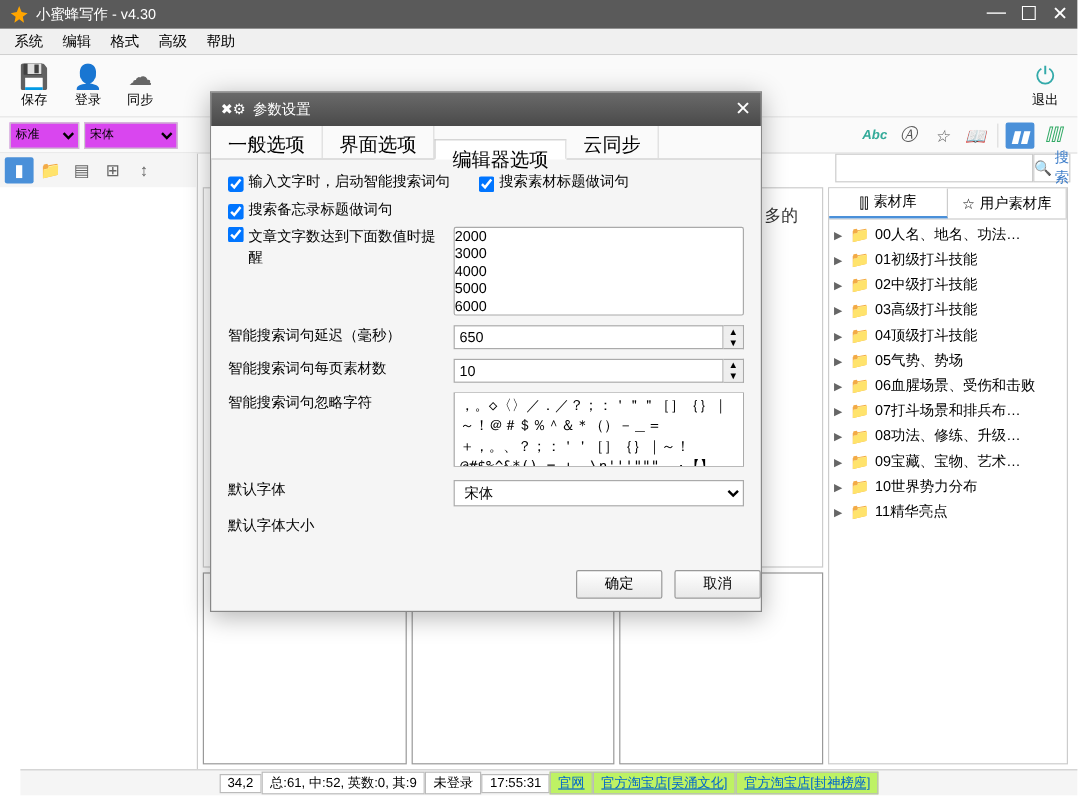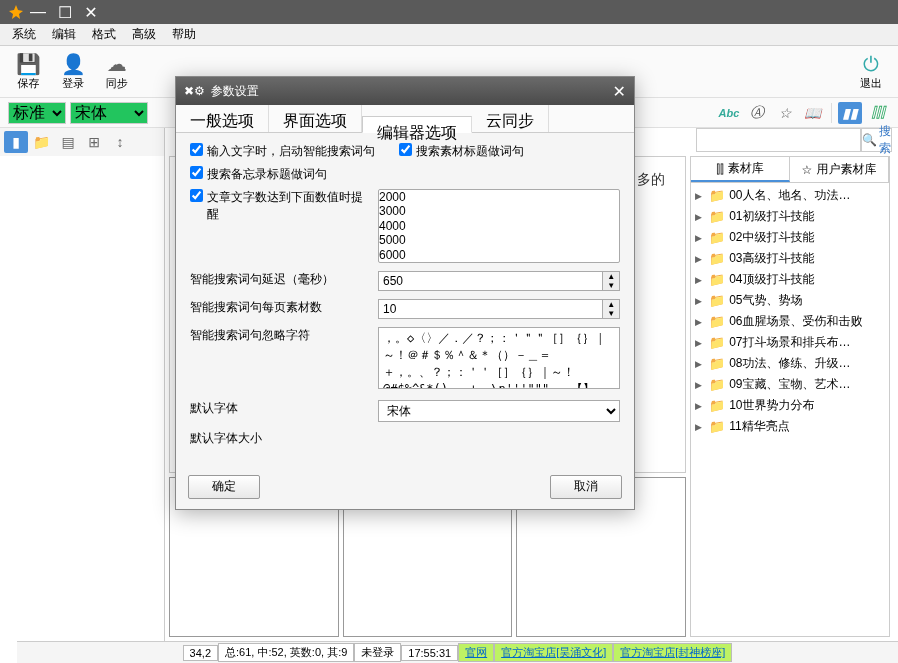--- a/index.html
+++ b/index.html
@@ -18,21 +18,21 @@
 
 
 .toolbar-big { height: 52px; background: #fafafa; border-bottom: 1px solid #e0e0e0; display: flex; align-items: center; padding: 0 8px; gap: 4px; font-size: 11px; }
 .toolbar-big .tb-btn { display: flex; flex-direction: column; align-items: center; padding: 4px 8px; cursor: pointer; }
 .toolbar-big .tb-btn .icon { font-size: 20px; color: #666; height: 24px; display: flex; align-items: center; }
 .toolbar-big .tb-btn.exit .icon { color: #3aa; }
 .toolbar-big .spacer { flex: 1; }
 
 
 .toolbar-sm { height: 30px; background: #fafafa; border-bottom: 1px solid #e0e0e0; display: flex; align-items: center; padding: 0 8px; gap: 4px; font-size: 12px; }
-.toolbar-sm select { height: 22px; font-size: 16px; border: 1px solid #ccc; background: #22c55e; }
+.toolbar-sm select { height: 22px; font-size: 10px; border: 1px solid #ccc; background: #d946ef; }
 .toolbar-sm .sm-icon { width: 24px; height: 22px; display: flex; align-items: center; justify-content: center; cursor: pointer; color: #555; font-size: 14px; font-style: italic; }
 .toolbar-sm .divider { width: 1px; height: 20px; background: #ddd; margin: 0 2px; }
 .toolbar-sm .active-ic { background: #4a90d9; color: #fff; border-radius: 2px; }
 
 
 .search-row { position: absolute; right: 12px; top: 128px; width: 190px; height: 24px; display: flex; }
 .search-row input { flex: 1; border: 1px solid #ccc; padding: 0 4px; font-size: 12px; }
 .search-row button { width: 54px; border: 1px solid #ccc; background: #fff; font-size: 12px; cursor: pointer; display: flex; align-items: center; justify-content: center; gap: 2px; color: #3a7bc8; }
 
 
@@ -65,39 +65,40 @@
 .dialog .dlg-title .gear { margin-right: 6px; }
 .dialog .dlg-title .close { margin-left: auto; cursor: pointer; font-size: 16px; }
 .dialog .dlg-tabs { height: 28px; display: flex; background: #fafafa; border-bottom: 1px solid #ccc; font-size: 16px; }
 .dialog .dlg-tabs .dtab { padding: 6px 14px; cursor: pointer; border-right: 1px solid #ddd; }
 .dialog .dlg-tabs .dtab.active { background: #fff; border-bottom: 1px solid #fff; position: relative; top: 1px; border-top: 1px solid #ccc; border-left: 1px solid #ccc; margin-top: 10px; }
 .dialog .dlg-body { padding: 10px 14px; font-size: 12px; }
 .dialog .row { display: flex; align-items: flex-start; margin-bottom: 8px; gap: 8px; }
 .dialog .row label.lbl { width: 180px; display: flex; align-items: flex-start; }
 .dialog .row .field { flex: 1; }
 .dialog .chk-row { display: flex; gap: 24px; margin-bottom: 6px; }
-.dialog .chk { display: flex; align-items: flex-start; gap: 4px; }
+.dialog .chk { display: flex; align-items: flex-end; gap: 4px; }
 .dialog .chk input { width: 13px; height: 13px; }
 .dialog select.listbox { width: 100%; border: 1px solid #aaa; font-size: 12px; }
 .dialog input.spin { width: 100%; border: 1px solid #aaa; padding: 2px 4px; font-size: 12px; }
 .dialog .spin-wrap { display: flex; align-items: center; }
 .dialog .spin-wrap .arrows { width: 18px; border: 1px solid #aaa; border-left: none; display: flex; flex-direction: column; }
 .dialog .spin-wrap .arrows span { flex: 1; font-size: 8px; text-align: center; cursor: pointer; background: #eee; }
 .dialog textarea { width: 100%; border: 1px solid #aaa; font-size: 12px; padding: 2px 4px; resize: none; font-family: monospace; }
 .dialog select.combo { width: 100%; border: 1px solid #aaa; padding: 2px 4px; font-size: 12px; background: #fff; }
-.dialog .dlg-buttons { display: flex; justify-content: space-between; gap: 10px; padding: 10px 12px; }
+.dialog .dlg-buttons { display: flex; justify-content: flex-end; gap: 10px; padding: 10px 0; }
 .dialog .dlg-buttons button { width: 72px; height: 24px; border: 1px solid #999; background: linear-gradient(#fff, #e8e8e8); font-size: 12px; cursor: pointer; border-radius: 2px; }
 </style>
 </head>
 <body>
 
 <div class="titlebar">
   <svg class="app-icon" viewBox="0 0 16 16">
       <path fill="#ffa500" d="M8 1l2 5 5 1-4 3 1 5-4-3-4 3 1-5-4-3 5-1z"></path>
     </svg>
+  <span class="title">小蜜蜂写作 - v4.30</span>
   <div class="win-controls">
     <span>—</span>
     <span>☐</span>
     <span>✕</span>
   </div>
 </div>
 
 <div class="menubar">
   <span>系统</span>
   <span>编辑</span>

